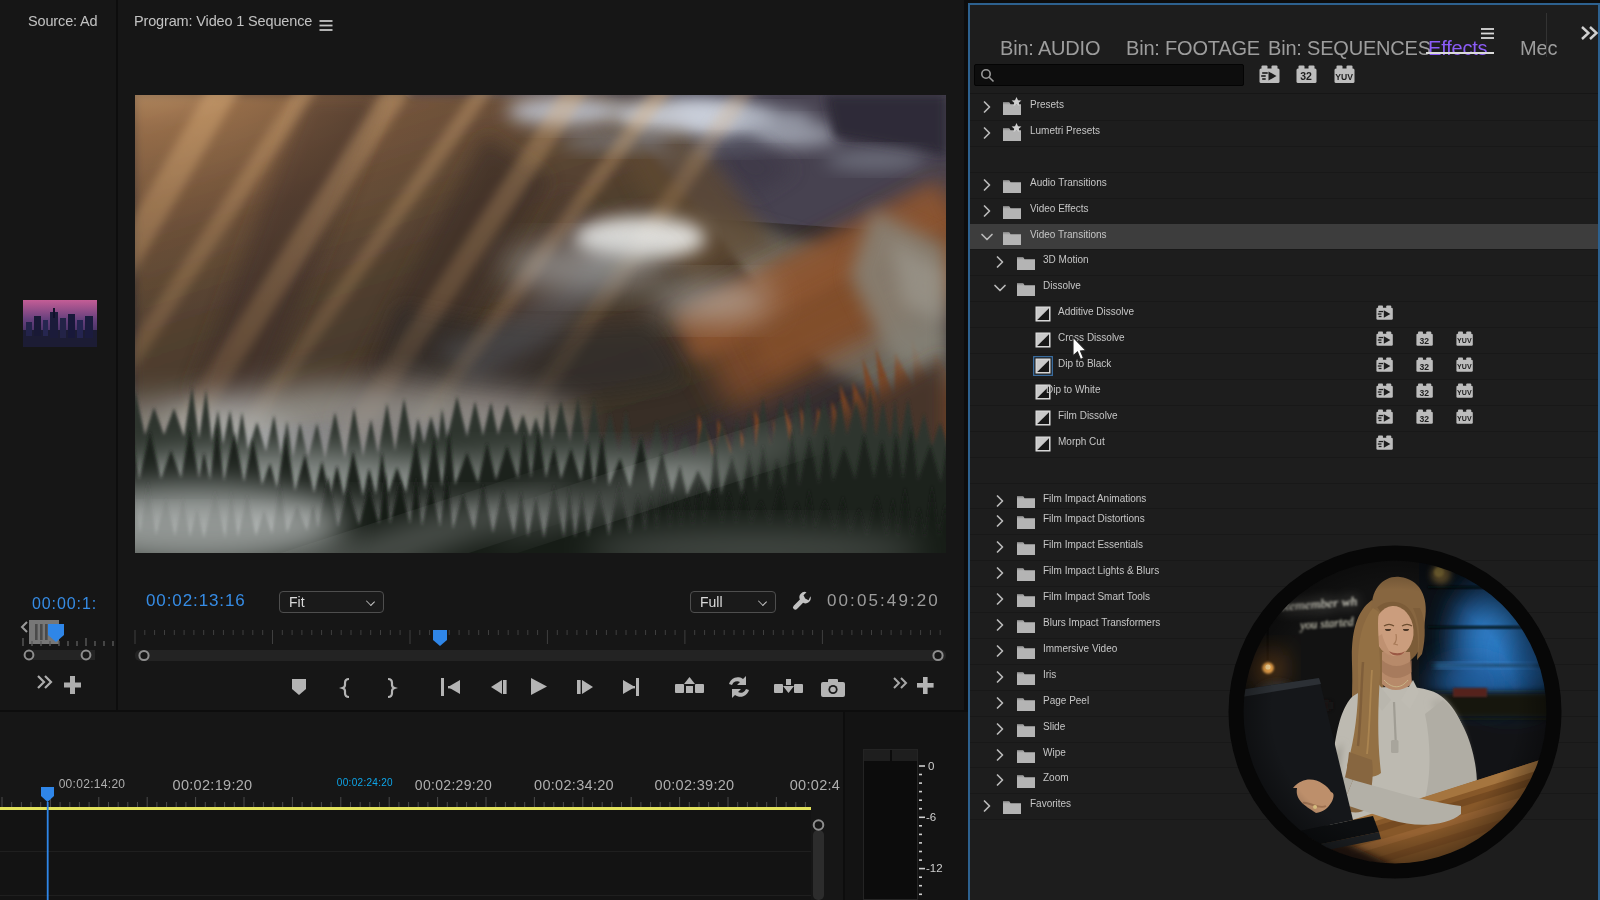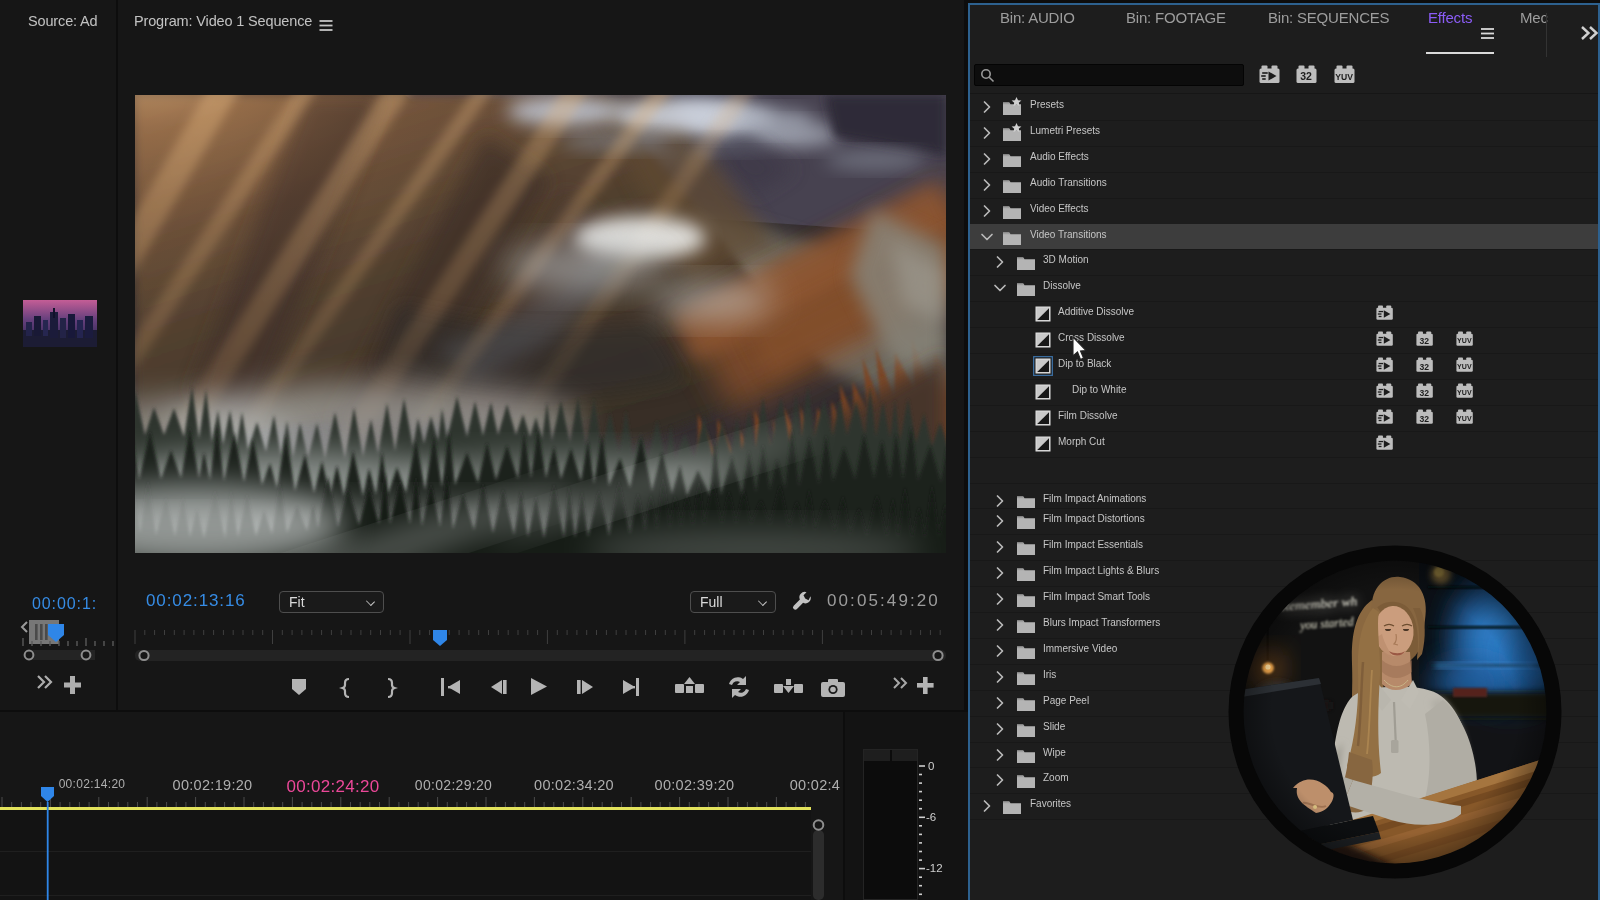--- a/index.html
+++ b/index.html
@@ -12,21 +12,21 @@
 #meterPanel{left:845px;top:712px;width:123px;height:188px;background:#131313}
 #fxPanel{left:968px;top:3px;width:632px;height:897px;background:#1d1d1d;
  border-top:2px solid #2d618f;border-left:2px solid #2d618f;border-right:2px solid #2d618f;overflow:hidden}
 .ptitle{color:#c2c2c2;font-size:14.5px;letter-spacing:-0.15px}
 .tc-blue{color:#368ce5;font-size:17px;letter-spacing:0.9px}
 .tc-gray{color:#9c9c9c;font-size:17px;letter-spacing:2.1px}
 .drop{border:1px solid #4e4e4e;border-radius:4px;background:#1a1a1a;color:#dadada;
  font-size:14px;height:22px;line-height:20px;padding-left:9px}
 .drop .chev{position:absolute;right:9px;top:6px;width:7px;height:7px;border-right:1.6px solid #c8c8c8;border-bottom:1.6px solid #c8c8c8;transform:rotate(45deg) scale(1,.82)}
 
-.tab{position:absolute;top:4px;font-size:15px;letter-spacing:-0.2px;color:#9d9d9d;white-space:nowrap}
+.tab{position:absolute;top:32px;font-size:20px;letter-spacing:-0.2px;color:#9d9d9d;white-space:nowrap}
 .tab.sel{color:#8b5cf6}
 
 .row{position:absolute;left:0;width:628px;height:26px}
 .row .nm{position:absolute;top:5px;font-size:10px;color:#c6c6c6;white-space:nowrap}
 .chev{color:#b5b5b5}
 .rowsep{position:absolute;left:0;width:628px;height:1px;background:#181818}
 </style>
 </head><body>
 <div id="stage">
     <div class="abs" id="srcPanel">
@@ -368,21 +368,21 @@
         </g>
  <g transform="translate(638,0)">
           <rect x="5" y="1" width="4.6" height="17"></rect>
           <rect x="-1" y="7" width="16.6" height="4.6"></rect>
         </g>
 </svg>
     </div>
     <div class="abs" id="tlPanel">
       <div class="abs" style="left:32px;top:65px;width:120px;text-align:center;font-size:12px;letter-spacing:0.3px;color:#aeaeae">00:02:14:20</div>
       <div class="abs" style="left:152.5px;top:65px;width:120px;text-align:center;font-size:14.5px;letter-spacing:0.3px;color:#aeaeae">00:02:19:20</div>
-      <div class="abs" style="left:273px;top:65px;width:120px;text-align:center;font-size:17px;letter-spacing:0.3px;color:#ec4899">00:02:24:20</div>
+      <div class="abs" style="left:273px;top:65px;width:120px;text-align:right;font-size:10px;letter-spacing:0.3px;color:#0ea5e9">00:02:24:20</div>
       <div class="abs" style="left:393.5px;top:65px;width:120px;text-align:center;font-size:14px;letter-spacing:0.3px;color:#aeaeae">00:02:29:20</div>
       <div class="abs" style="left:514px;top:65px;width:120px;text-align:center;font-size:14.5px;letter-spacing:0.3px;color:#aeaeae">00:02:34:20</div>
       <div class="abs" style="left:634.5px;top:65px;width:120px;text-align:center;font-size:14.5px;letter-spacing:0.3px;color:#aeaeae">00:02:39:20</div>
       <div class="abs" style="left:755px;top:65px;width:120px;text-align:center;font-size:14.5px;letter-spacing:0.3px;color:#aeaeae">00:02:4</div>
       <svg class="abs" style="left:0;top:83px" width="820" height="13" stroke="#4a4a4a" stroke-width="1">
         <line x1="2.0" y1="2" x2="2.0" y2="12"></line>
         <line x1="11.7" y1="7" x2="11.7" y2="12"></line>
         <line x1="21.4" y1="7" x2="21.4" y2="12"></line>
         <line x1="31.0" y1="7" x2="31.0" y2="12"></line>
         <line x1="40.7" y1="7" x2="40.7" y2="12"></line>
@@ -577,32 +577,20 @@
         <svg class="abs" style="left:32px;top:6px;overflow:visible" width="20" height="16">
           <g transform="scale(1.0)">
             <path d="M1 2.5 h6.2 l1.3 1.8 H19 V15 H1z" fill="#b4b4b4"></path>
             <path d="M1 2.5 h6.2 l1.3 1.8 h-7.5z" fill="#9e9e9e"></path>
             <path d="M14.5 -3 l1.5 3.2 3.4 .3 -2.6 2.3 .8 3.4 -3.1-1.9 -3.1 1.9 .8-3.4 -2.6-2.3 3.4-.3z" fill="#cfcfcf"></path>
           </g>
         </svg>
         <div class="nm" style="left:60px">Lumetri Presets</div>
       </div>
       <div class="rowsep" style="top:140.8px"></div>
-      <div class="row" style="top:140.8px">
-        <svg class="abs" style="left:10px;top:6px" width="14" height="14">
-          <path d="M4.5 2 L9.5 7 L4.5 12" stroke="#b9b9b9" stroke-width="1.7" fill="none" stroke-linecap="round" stroke-linejoin="round"></path>
-        </svg>
-        <svg class="abs" style="left:32px;top:6px;overflow:visible" width="20" height="16">
-          <g transform="scale(1.0)">
-            <path d="M1 2.5 h6.2 l1.3 1.8 H19 V15 H1z" fill="#b4b4b4"></path>
-            <path d="M1 2.5 h6.2 l1.3 1.8 h-7.5z" fill="#9e9e9e"></path>
-          </g>
-        </svg>
-        <div class="nm" style="left:60px">Audio Effects</div>
-      </div>
       <div class="rowsep" style="top:166.7px"></div>
       <div class="row" style="top:166.7px">
         <svg class="abs" style="left:10px;top:6px" width="14" height="14">
           <path d="M4.5 2 L9.5 7 L4.5 12" stroke="#b9b9b9" stroke-width="1.7" fill="none" stroke-linecap="round" stroke-linejoin="round"></path>
         </svg>
         <svg class="abs" style="left:32px;top:6px;overflow:visible" width="20" height="16">
           <g transform="scale(1.0)">
             <path d="M1 2.5 h6.2 l1.3 1.8 H19 V15 H1z" fill="#b4b4b4"></path>
             <path d="M1 2.5 h6.2 l1.3 1.8 h-7.5z" fill="#9e9e9e"></path>
           </g>
@@ -751,21 +739,21 @@
             <text x="10.2" y="14.8" font-family="Liberation Sans" font-size="8.6" font-weight="bold" fill="#1c1c1c" text-anchor="middle">YUV</text>
           </g>
         </svg>
       </div>
       <div class="rowsep" style="top:373.9px"></div>
       <div class="row" style="top:373.9px">
         <svg class="abs" style="left:63px;top:3px" width="20" height="20">
           <rect x="3" y="3" width="14" height="14" fill="#c9c9c9" stroke="#e0e0e0" stroke-width="1"></rect>
           <path d="M16 4.2 V16 H4.2z" fill="#171717"></path>
         </svg>
-        <div class="nm" style="left:102px">Dip to White</div>
+        <div class="nm" style="left:76px">Dip to White</div>
         <svg class="abs" style="left:406px;top:4px;overflow:visible" width="22" height="19">
           <g transform="scale(0.82)">
             <rect x="0.5" y="3.5" width="20" height="14.5" rx="1.5" fill="#bdbdbd"></rect>
             <rect x="2.5" y="0.5" width="6" height="4" rx="1" fill="#bdbdbd"></rect>
             <rect x="12.5" y="0.5" width="6" height="4" rx="1" fill="#bdbdbd"></rect>
             <rect x="3.2" y="7.2" width="5.5" height="1.6" fill="#1c1c1c"></rect>
             <rect x="2.2" y="10.2" width="4.5" height="1.6" fill="#1c1c1c"></rect>
             <rect x="3.2" y="13.2" width="3.5" height="1.6" fill="#1c1c1c"></rect>
             <path d="M9.5 6.5 L17.5 11 L9.5 15.5z" fill="#1c1c1c"></path>
           </g>

